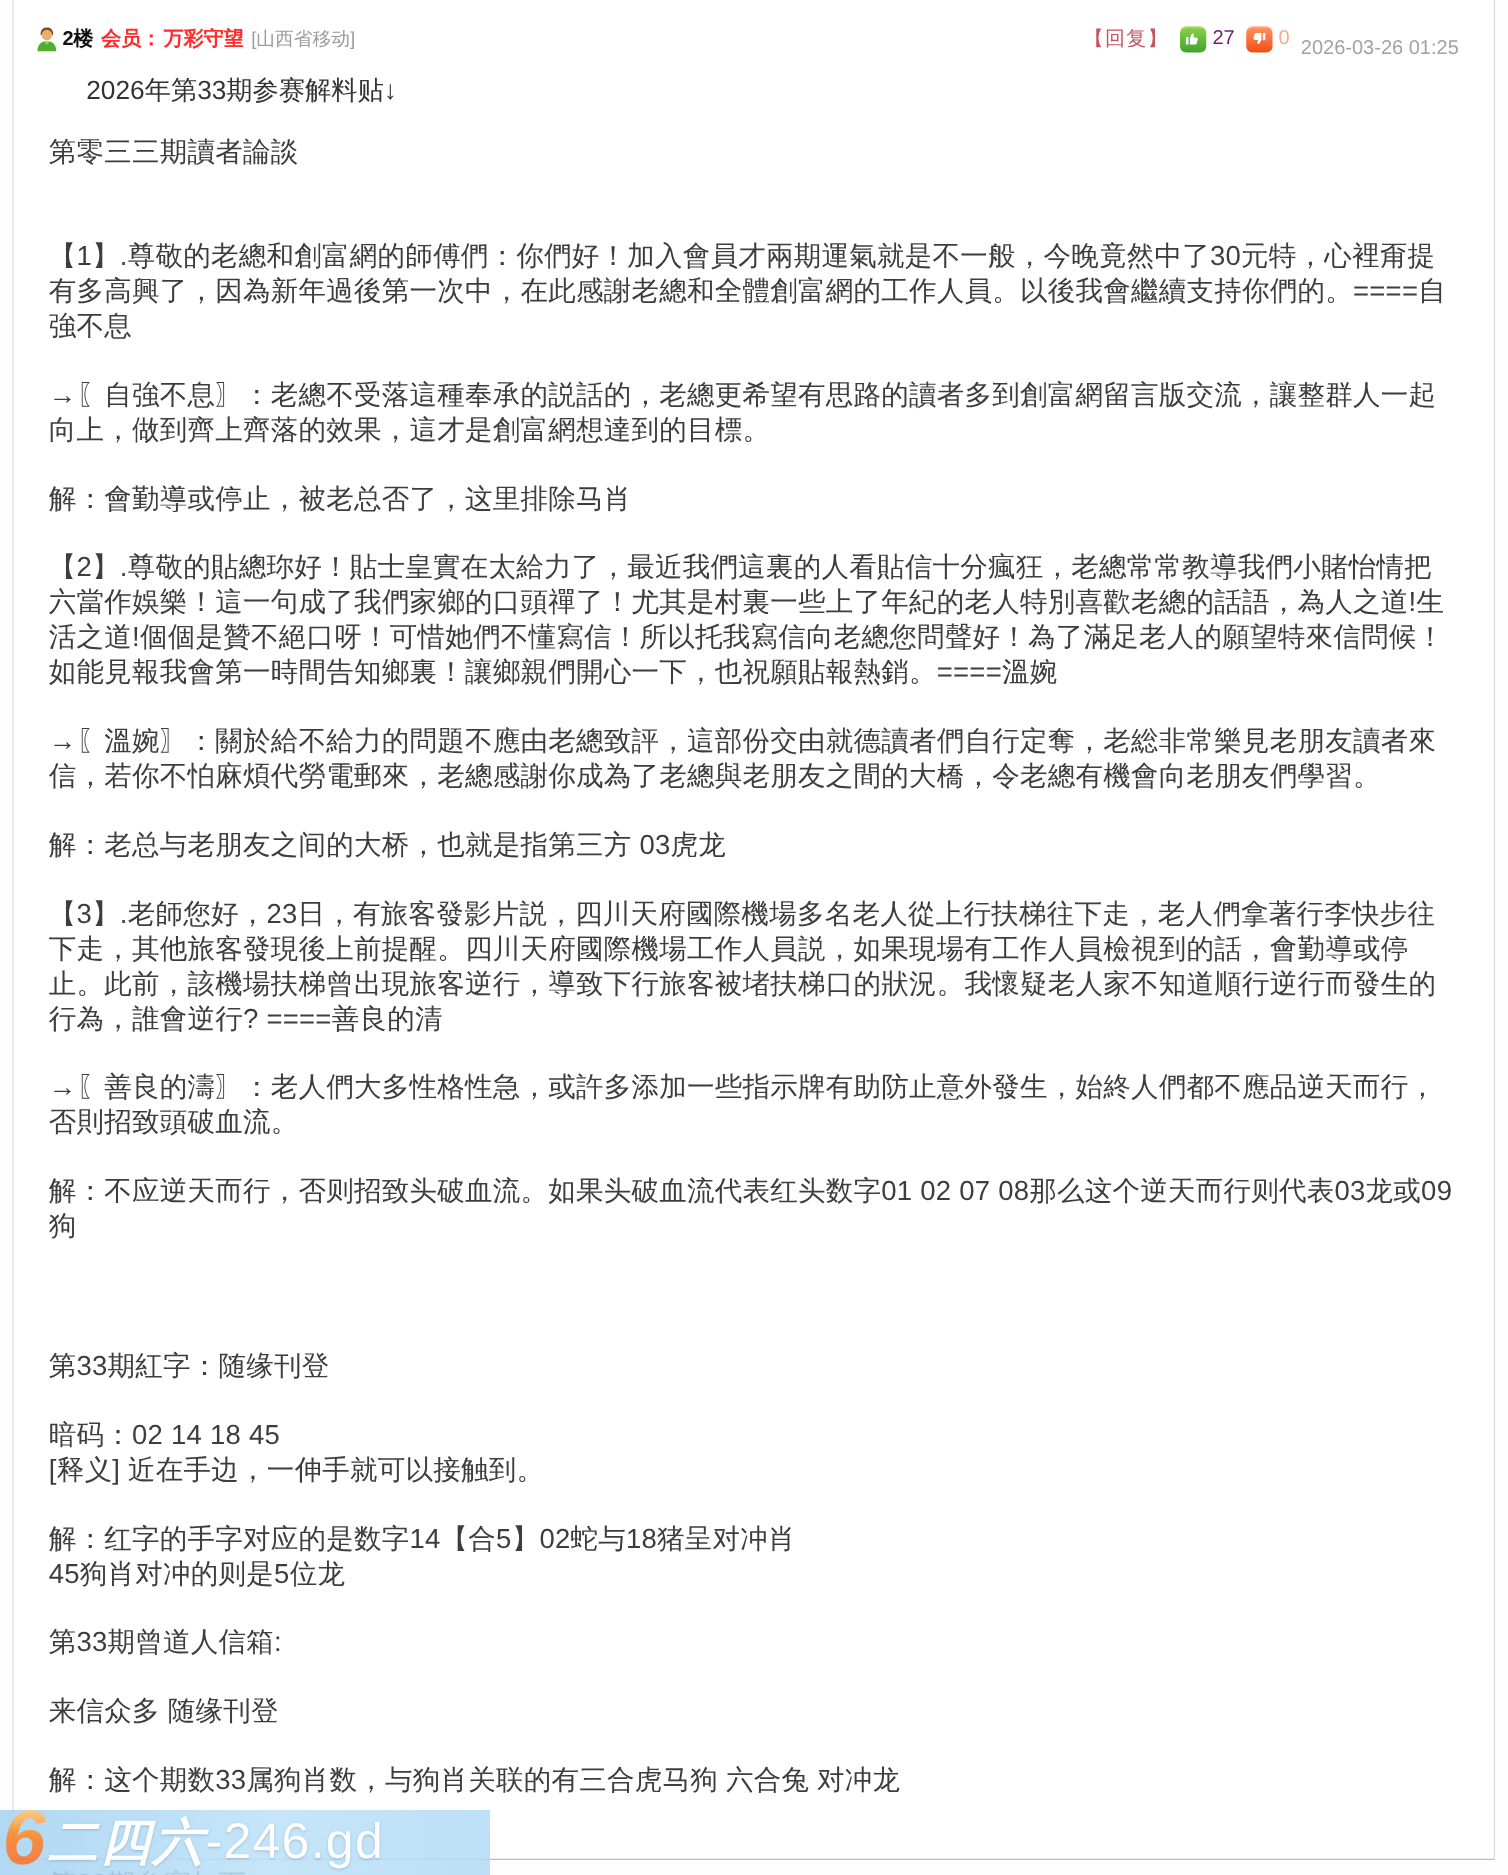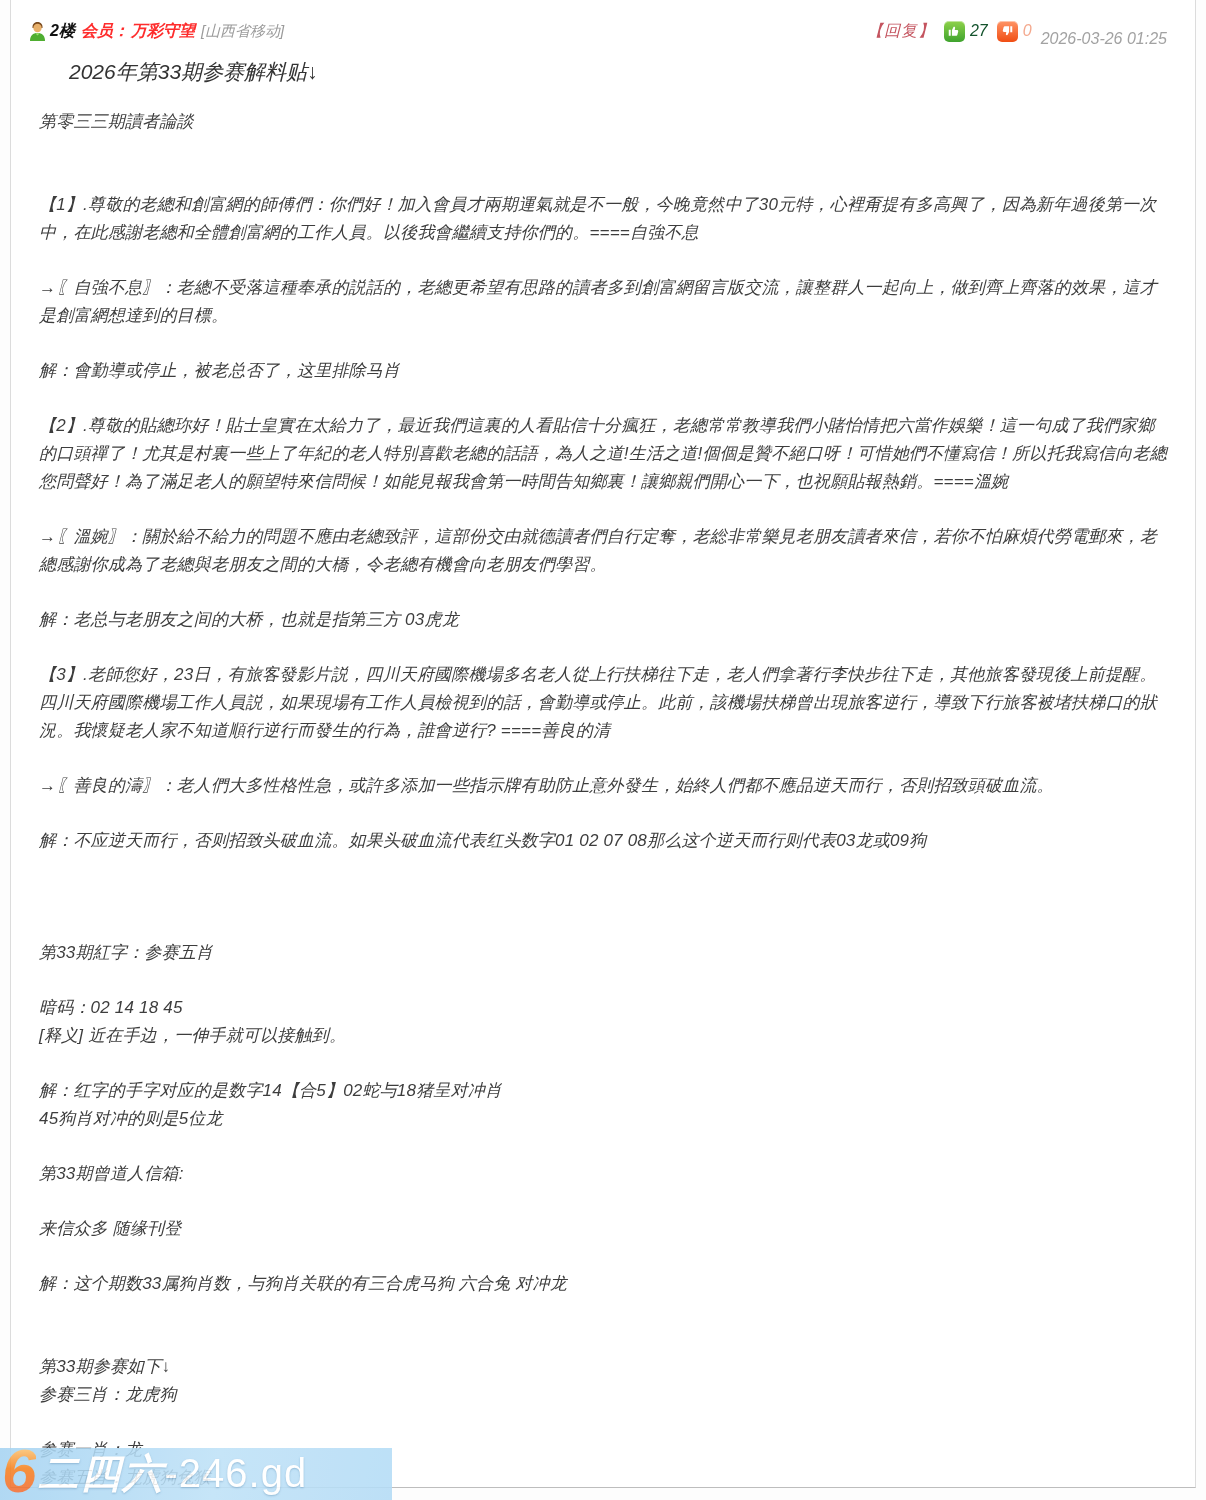--- a/index.html
+++ b/index.html
@@ -12,21 +12,20 @@
   .post {
     box-sizing:border-box;
     margin:0 10px;
     height:1488px;
     background:#fff;
     border-left:1px solid #dcdcdc;
     border-right:1px solid #dcdcdc;
     border-bottom:1px solid #bdbdbd;
     padding:14px 28px 0 17px;
     position:relative;
-    font-style:italic;
   }
   
   .header-row {
     display:flex; align-items:center;
     font-size:16px; color:#222;
   }
   .avatar {
     width:19px; height:21px; margin-right:3px; flex:0 0 auto;
   }
   .floor { font-weight:bold; color:#111; margin-right:6px; }
@@ -40,32 +39,32 @@
   .reply-btn { color:#c4545f; cursor:pointer; letter-spacing:1px; }
   .badge {
     width:21px; height:21px; border-radius:5px;
     display:inline-flex; align-items:center; justify-content:center;
     box-shadow:inset 0 1px 0 rgba(255,255,255,.45);
     cursor:pointer;
   }
   .badge.up   { background:linear-gradient(#8fd24a,#3fa32e); }
   .badge.down { background:linear-gradient(#ff9466,#f04e14); }
   .badge svg  { width:14px; height:14px; }
-  .likes    { color:#14532d; margin-left:-4px; }
+  .likes    { color:#701a75; margin-left:-4px; }
   .dislikes { color:#f4a98e; margin-left:-4px; }
   .timestamp { color:#a2a2a2;margin-top:16px; }
   
   .subtitle {
     margin:10px 0 0 41px;
     font-size:21px; color:#333;
   }
   
   .body-area { padding-left:11px; }
   .para {
-    font-size:17px; line-height:28px; color:#3d3d3d;
+    font-size:22px; line-height:28px; color:#3d3d3d;
     letter-spacing:.2px;
   }
   .g-first  { margin-top:22px; }
   .g-blank  { margin-top:27px; }
   .g-tight  { margin-top:0; }
   .g-double { margin-top:55px; }
   .g-triple { margin-top:84px; }
   
   .watermark {
     position:absolute; left:0; top:1448px;
@@ -136,21 +135,21 @@
     <div class="para g-first">第零三三期讀者論談</div>
     <div class="para g-double">【1】.尊敬的老總和創富網的師傅們：你們好！加入會員才兩期運氣就是不一般，今晚竟然中了30元特，心裡甭提有多高興了，因為新年過後第一次中，在此感謝老總和全體創富網的工作人員。以後我會繼續支持你們的。====自強不息</div>
     <div class="para g-blank">→〖自強不息〗：老總不受落這種奉承的説話的，老總更希望有思路的讀者多到創富網留言版交流，讓整群人一起向上，做到齊上齊落的效果，這才是創富網想達到的目標。</div>
     <div class="para g-blank">解：會勤導或停止，被老总否了，这里排除马肖</div>
     <div class="para g-blank">【2】.尊敬的貼總珎好！貼士皇實在太給力了，最近我們這裏的人看貼信十分瘋狂，老總常常教導我們小賭怡情把六當作娛樂！這一句成了我們家鄉的口頭禪了！尤其是村裏一些上了年紀的老人特別喜歡老總的話語，為人之道!生活之道!個個是贊不絕口呀！可惜她們不懂寫信！所以托我寫信向老總您問聲好！為了滿足老人的願望特來信問候！如能見報我會第一時間告知鄉裏！讓鄉親們開心一下，也祝願貼報熱銷。====溫婉</div>
     <div class="para g-blank">→〖溫婉〗：關於給不給力的問題不應由老總致評，這部份交由就德讀者們自行定奪，老総非常樂見老朋友讀者來信，若你不怕麻煩代勞電郵來，老總感謝你成為了老總與老朋友之間的大橋，令老總有機會向老朋友們學習。</div>
     <div class="para g-blank">解：老总与老朋友之间的大桥，也就是指第三方 03虎龙</div>
     <div class="para g-blank">【3】.老師您好，23日，有旅客發影片説，四川天府國際機場多名老人從上行扶梯往下走，老人們拿著行李快步往下走，其他旅客發現後上前提醒。四川天府國際機場工作人員説，如果現場有工作人員檢視到的話，會勤導或停止。此前，該機場扶梯曾出現旅客逆行，導致下行旅客被堵扶梯口的狀況。我懷疑老人家不知道順行逆行而發生的行為，誰會逆行? ====善良的清</div>
     <div class="para g-blank">→〖善良的濤〗：老人們大多性格性急，或許多添加一些指示牌有助防止意外發生，始終人們都不應品逆天而行，否則招致頭破血流。</div>
     <div class="para g-blank">解：不应逆天而行，否则招致头破血流。如果头破血流代表红头数字01 02 07 08那么这个逆天而行则代表03龙或09狗</div>
-    <div class="para g-triple">第33期紅字：参赛五肖</div>
+    <div class="para g-triple">第33期紅字：随缘刊登</div>
     <div class="para g-blank">暗码：02 14 18 45</div>
     <div class="para g-tight">[释义] 近在手边，一伸手就可以接触到。</div>
     <div class="para g-blank">解：红字的手字对应的是数字14【合5】02蛇与18猪呈对冲肖</div>
     <div class="para g-tight">45狗肖对冲的则是5位龙</div>
     <div class="para g-blank">第33期曾道人信箱:</div>
     <div class="para g-blank">来信众多 随缘刊登</div>
     <div class="para g-blank">解：这个期数33属狗肖数，与狗肖关联的有三合虎马狗 六合兔 对冲龙</div>
     <div class="para g-double">第33期参赛如下↓</div>
     <div class="para g-tight">参赛三肖：龙虎狗</div>
     <div class="para g-blank">参赛一肖：龙</div>

